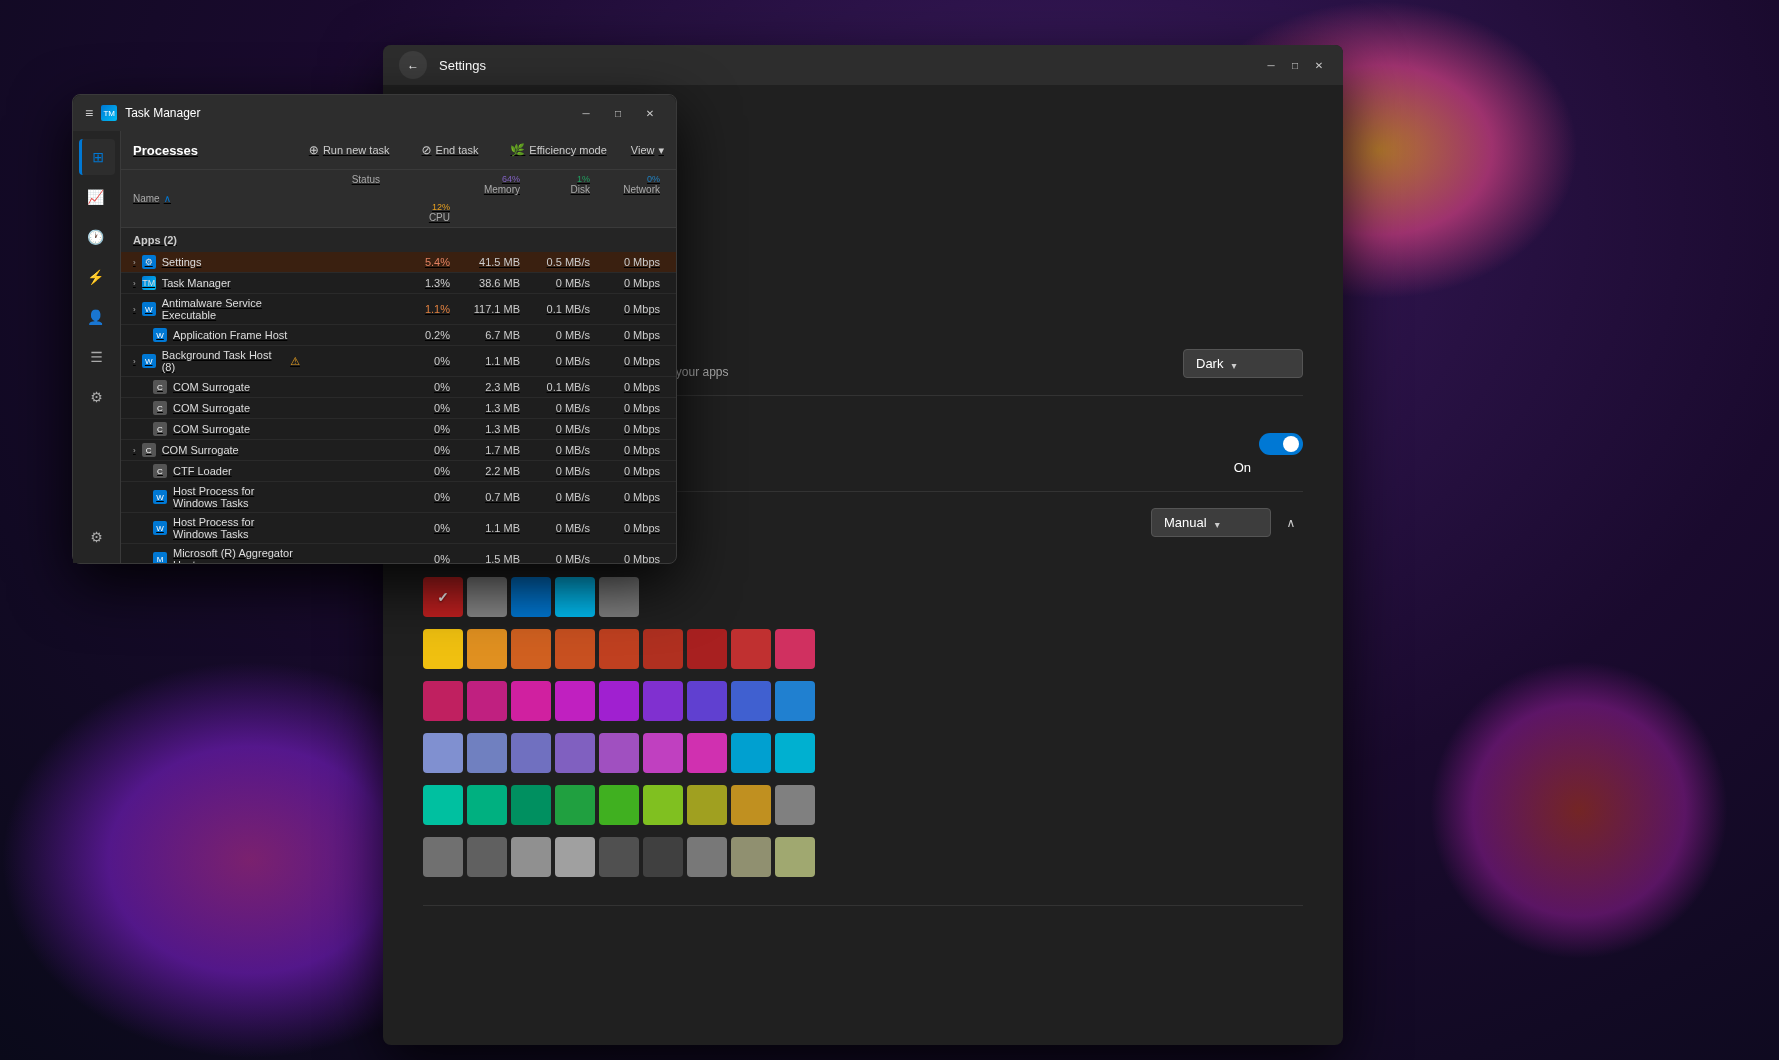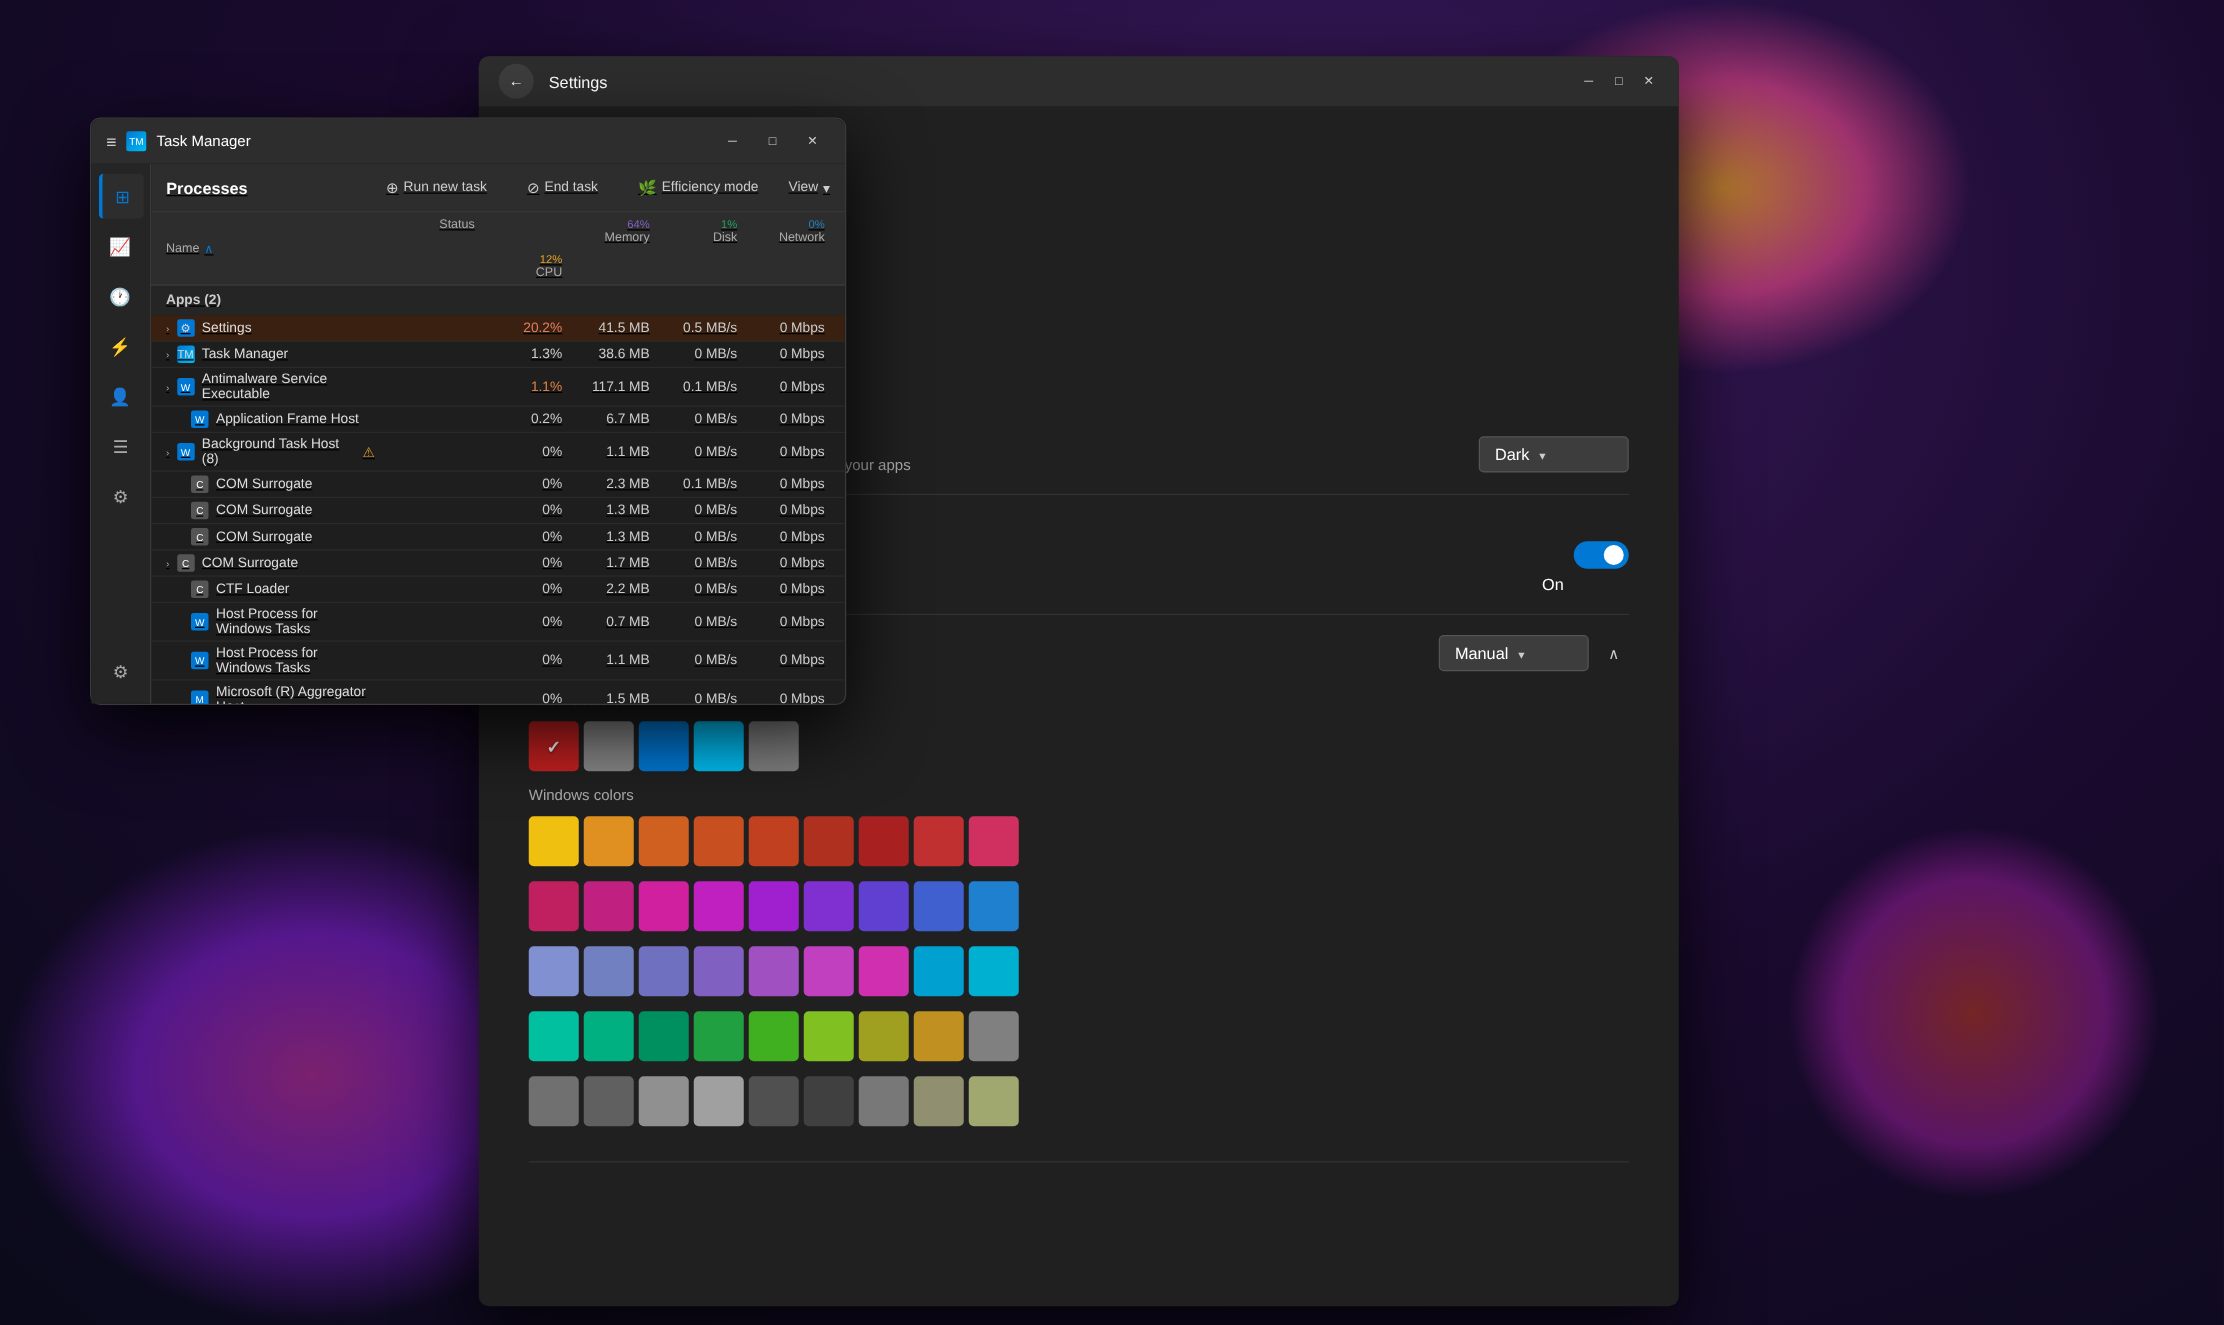--- a/index.html
+++ b/index.html
@@ -584,21 +584,20 @@
 
       <div class="color-section-title">Recent colors</div>
       <div class="color-swatches">
         <div class="color-swatch has-check" style="background:#c42020;"></div>
         <div class="color-swatch" style="background:#888888;"></div>
         <div class="color-swatch" style="background:#0078d4;"></div>
         <div class="color-swatch" style="background:#00bcf2;"></div>
         <div class="color-swatch" style="background:#808080;"></div>
       </div>
 
-      <div class="color-section-title">Windows colors</div>
       <div class="color-swatches">
         <div class="color-swatch" style="background:#f0c010;"></div>
         <div class="color-swatch" style="background:#e09020;"></div>
         <div class="color-swatch" style="background:#d06020;"></div>
         <div class="color-swatch" style="background:#c85020;"></div>
         <div class="color-swatch" style="background:#c04020;"></div>
         <div class="color-swatch" style="background:#b03020;"></div>
         <div class="color-swatch" style="background:#a82020;"></div>
         <div class="color-swatch" style="background:#c03030;"></div>
         <div class="color-swatch" style="background:#d03060;"></div>
@@ -748,21 +747,21 @@
 
         <div class="tm-section-header">Apps (2)</div>
 
         <div class="tm-row highlighted">
           <div class="tm-cell name-cell">
             <span class="expand-arrow">›</span>
             <div class="process-icon icon-settings">⚙</div>
             <span>Settings</span>
           </div>
           <div class="tm-cell"></div>
-          <div class="tm-cell" style="color:#e08060;">20.2%</div>
+          <div class="tm-cell" style="color:#e08060;">5.4%</div>
           <div class="tm-cell">41.5 MB</div>
           <div class="tm-cell">0.5 MB/s</div>
           <div class="tm-cell">0 Mbps</div>
         </div>
 
         <div class="tm-row">
           <div class="tm-cell name-cell">
             <span class="expand-arrow">›</span>
             <div class="process-icon icon-taskmanager">TM</div>
             <span>Task Manager</span>

